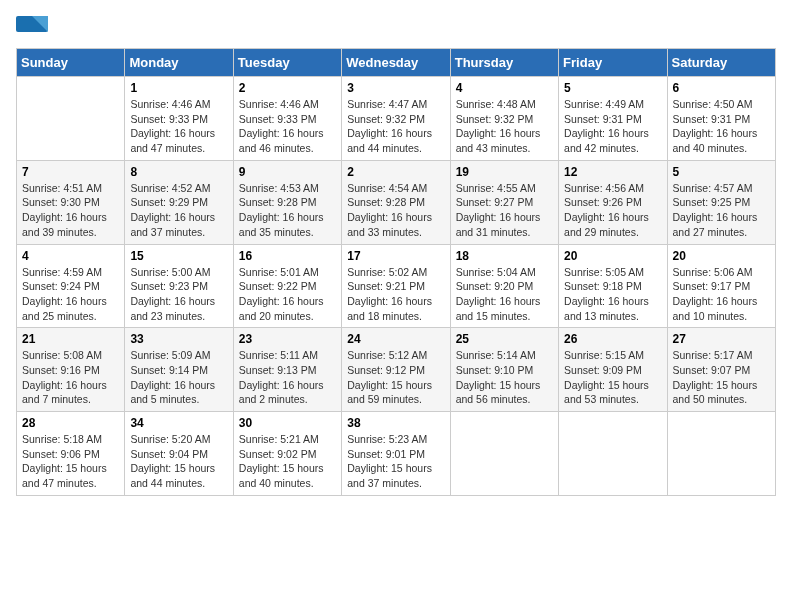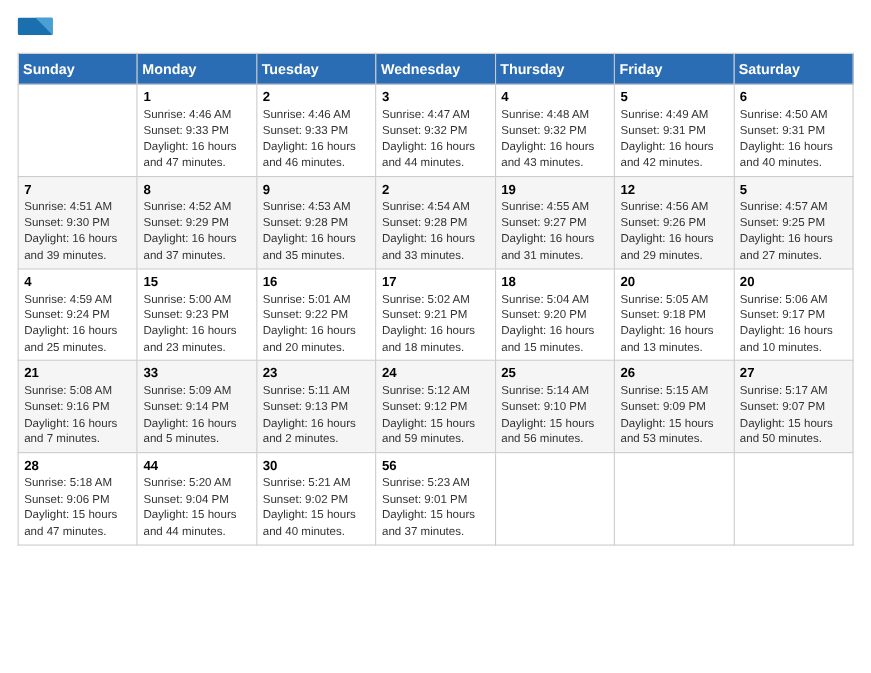--- a/index.html
+++ b/index.html
@@ -230,29 +230,29 @@
           <div class="day-number">27</div>
           <div class="day-info">Sunrise: 5:17 AM<br>Sunset: 9:07 PM<br>Daylight: 15 hours and 50 minutes.</div>
         </td>
       </tr>
       <tr>
         <td>
           <div class="day-number">28</div>
           <div class="day-info">Sunrise: 5:18 AM<br>Sunset: 9:06 PM<br>Daylight: 15 hours and 47 minutes.</div>
         </td>
         <td>
-          <div class="day-number">44</div>
+          <div class="day-number">34</div>
           <div class="day-info">Sunrise: 5:20 AM<br>Sunset: 9:04 PM<br>Daylight: 15 hours and 44 minutes.</div>
         </td>
         <td>
           <div class="day-number">30</div>
           <div class="day-info">Sunrise: 5:21 AM<br>Sunset: 9:02 PM<br>Daylight: 15 hours and 40 minutes.</div>
         </td>
         <td>
-          <div class="day-number">56</div>
+          <div class="day-number">38</div>
           <div class="day-info">Sunrise: 5:23 AM<br>Sunset: 9:01 PM<br>Daylight: 15 hours and 37 minutes.</div>
         </td>
         <td class="empty-cell"></td>
         <td class="empty-cell"></td>
         <td class="empty-cell"></td>
       </tr>
     </tbody>
 </table>
 
 </body></html>

